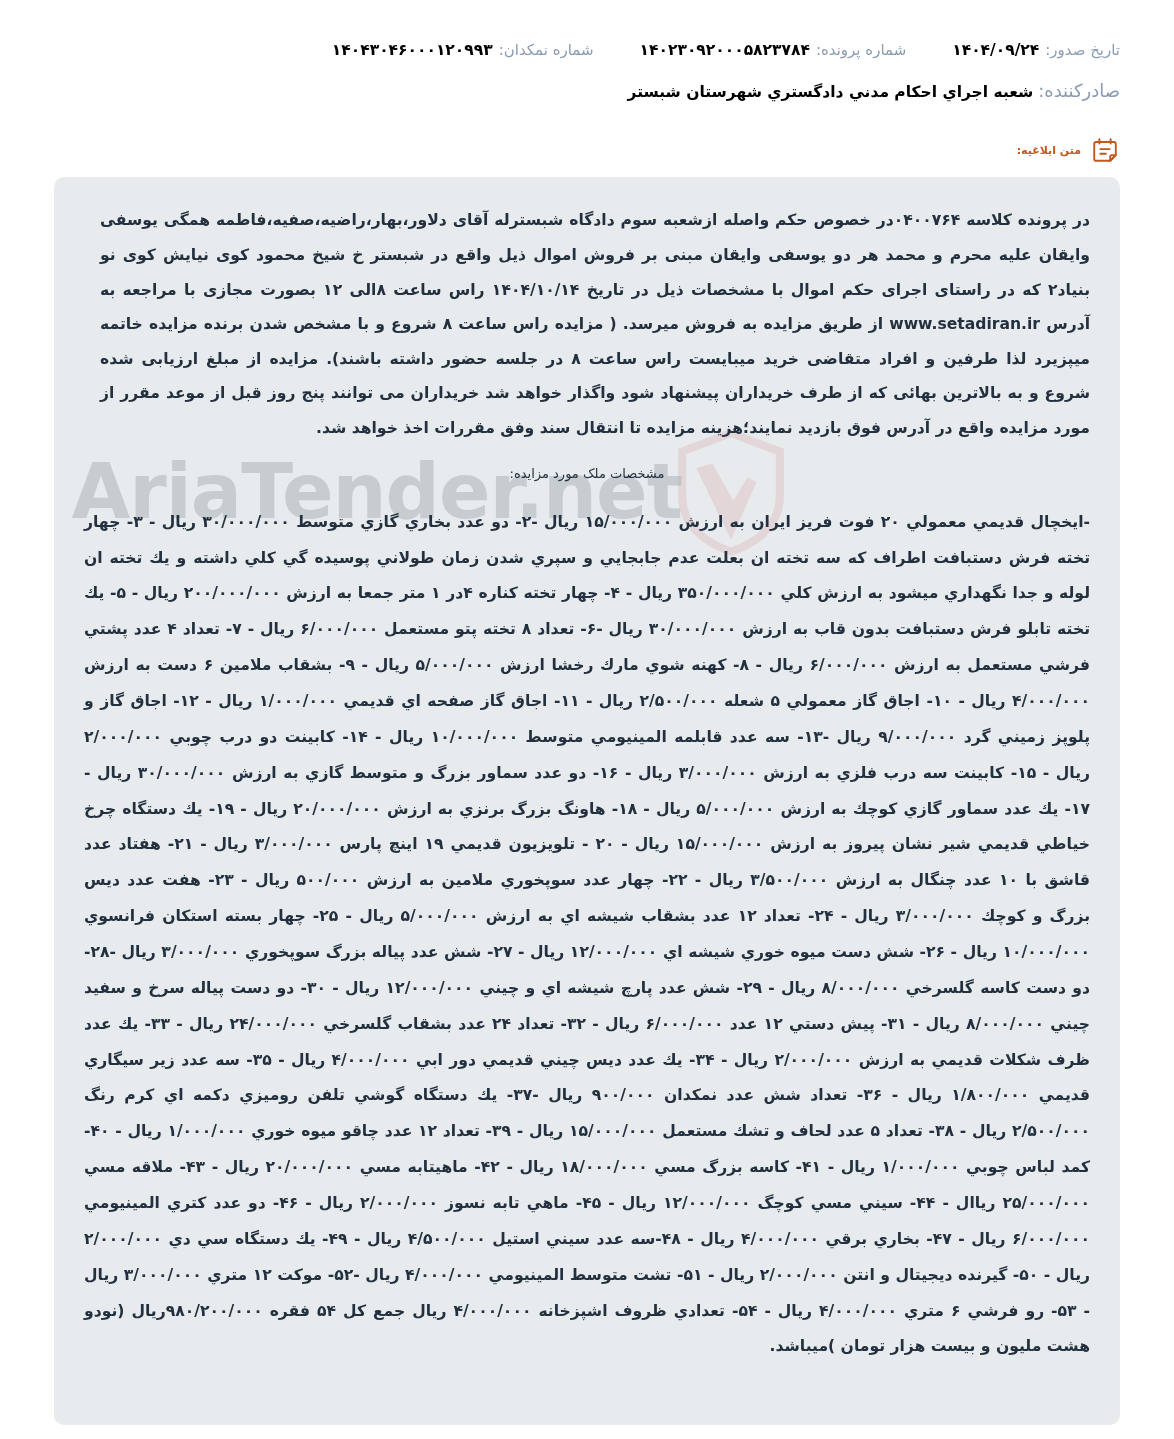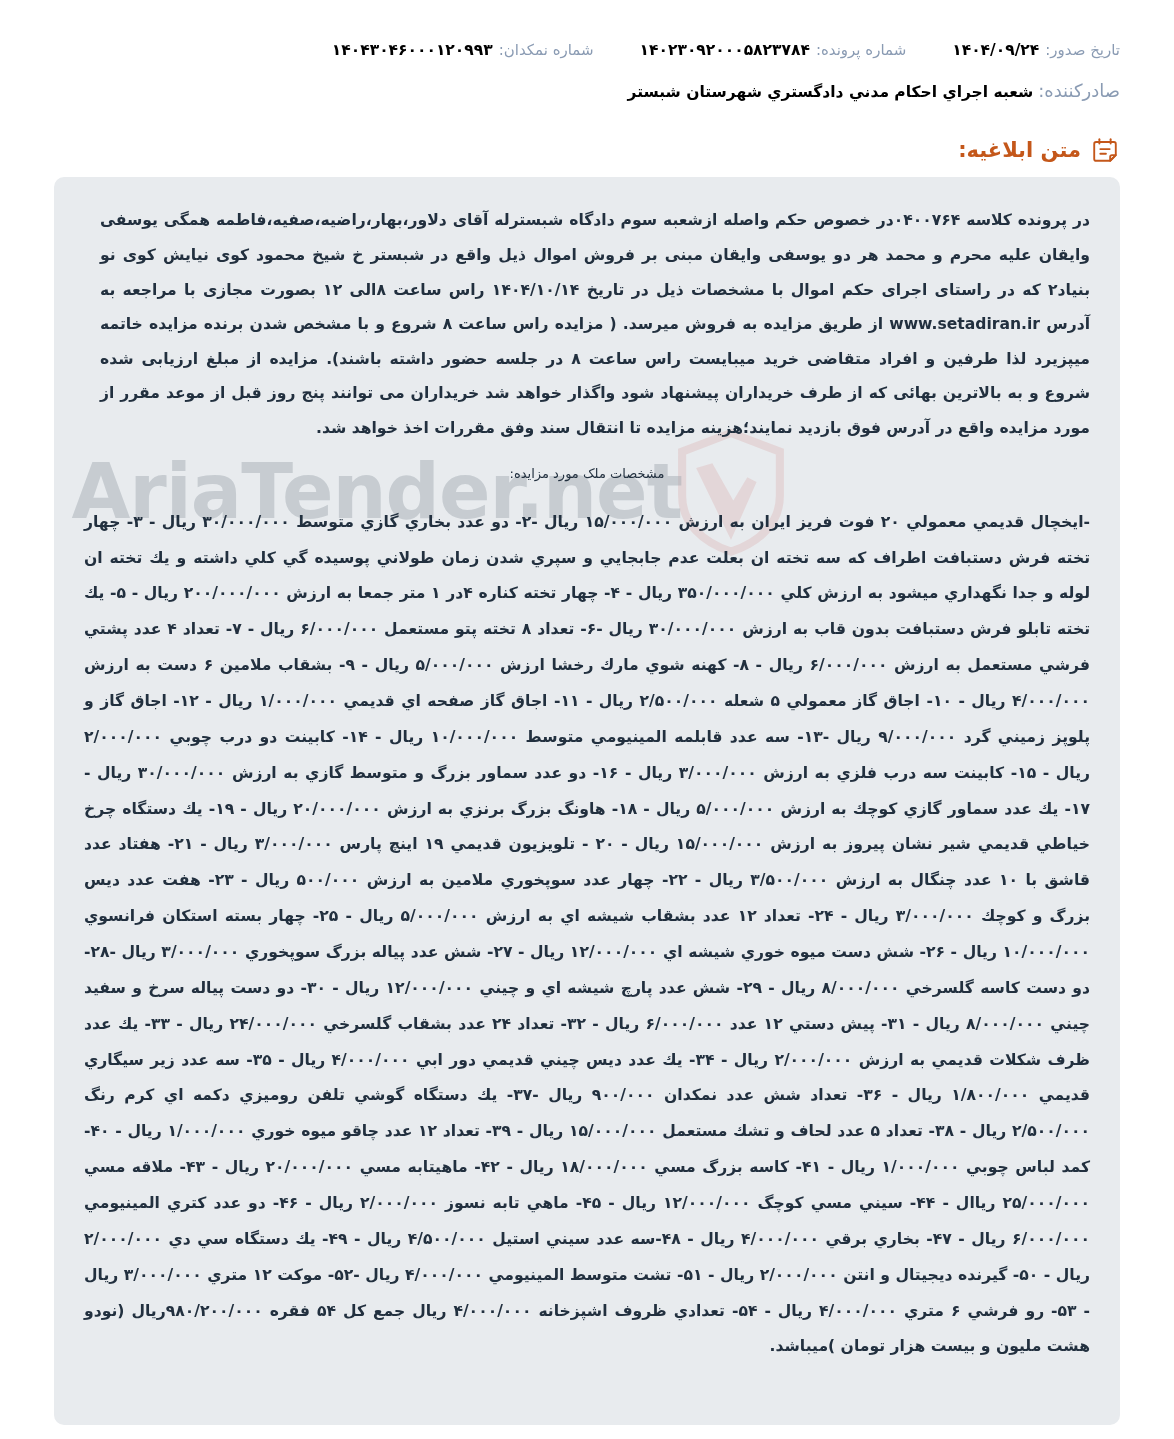--- a/index.html
+++ b/index.html
@@ -68,21 +68,21 @@
     margin-top: 26px;
     margin-bottom: 12px;
     display: flex;
     flex-direction: row;
     justify-content: flex-start;
     align-items: center;
     gap: 9px;
     color: #c4571a;
   }
   .section-head .sh-title {
-    font-size: 21px;
+    font-size: 11px;
     font-weight: bold;
     color: #c4571a;
     order: 2;
   }
   .doc-icon {
     order: 1;
     width: 30px;
     height: 30px;
     flex: 0 0 30px;
     display: block;

